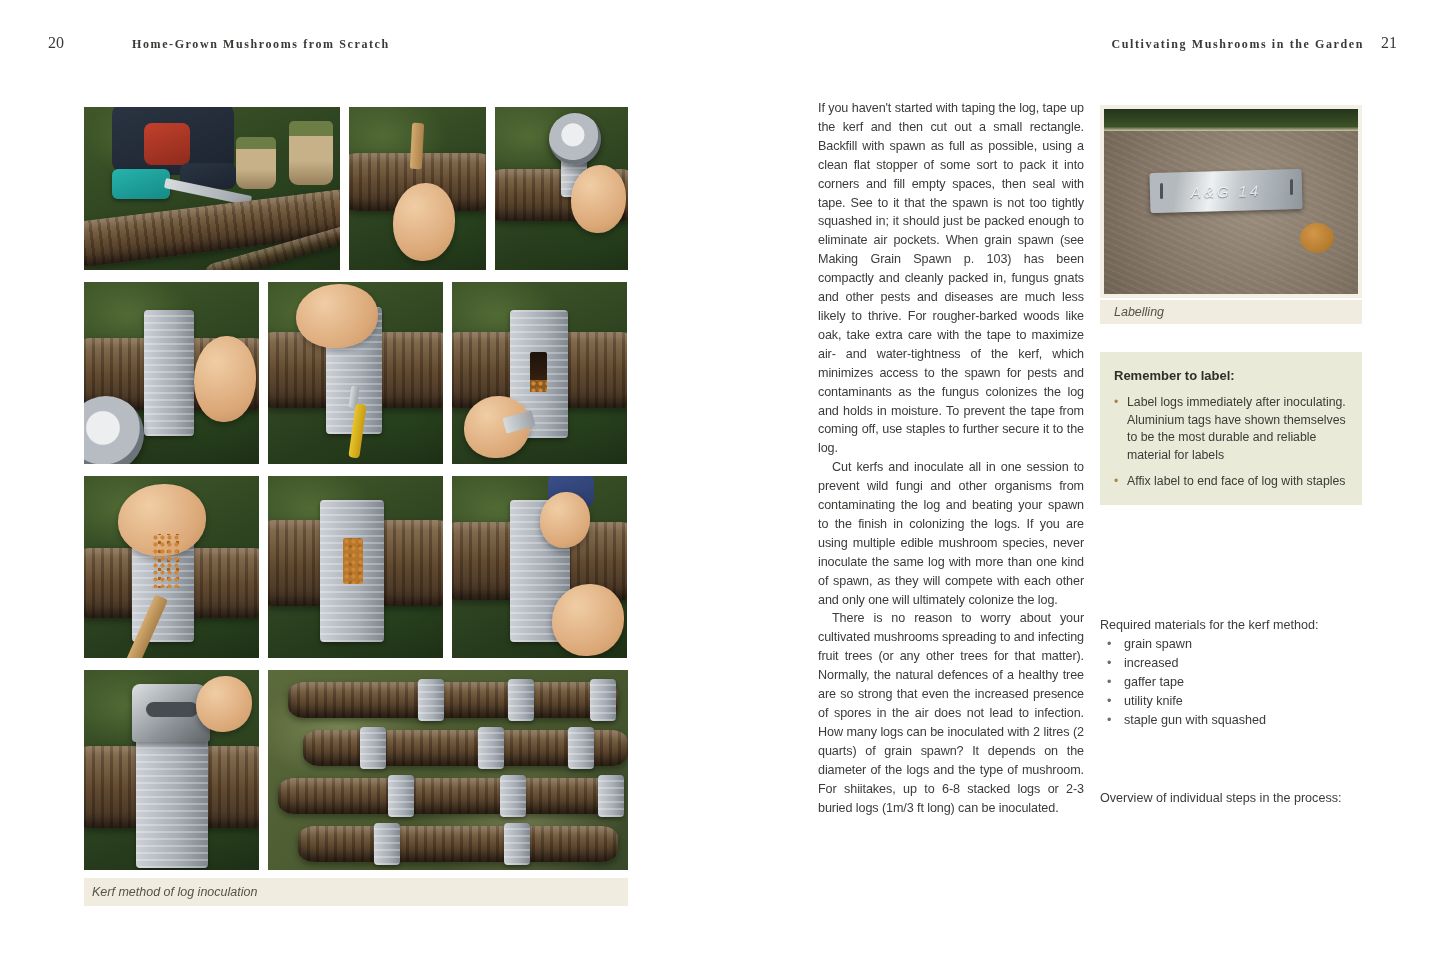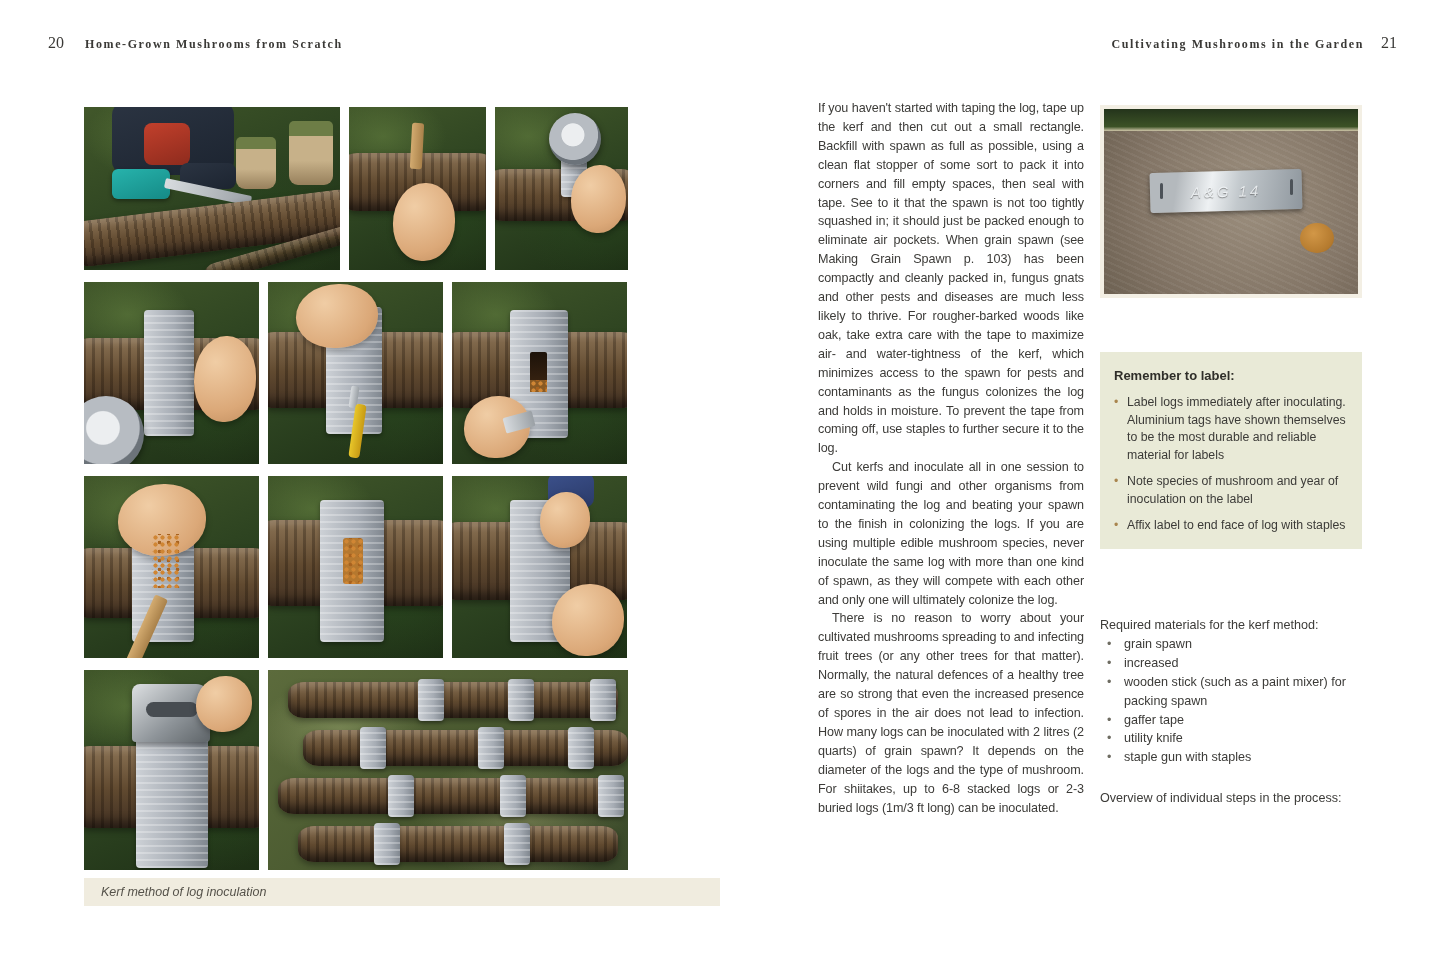--- a/index.html
+++ b/index.html
@@ -6,21 +6,21 @@
   html,body { background:#ffffff; }
   .book {
     position:relative; width:1445px; height:964px; background:#ffffff;
     font-family:"Liberation Sans", sans-serif; color:#3c3b38; overflow:hidden;
   }
   
   .runhead { position:absolute; top:34px; display:flex; align-items:baseline; }
   .runhead .pnum { font-family:"Liberation Serif", serif; font-size:16px; color:#3a3936; }
   .runhead .rtitle { font-family:"Liberation Serif", serif; font-weight:bold; font-size:12px;
                      letter-spacing:1.6px; color:#3a3936; }
-  .runhead-left  { left:48px; }
+  .runhead-left  { left:48px;gap:47px; }
   .runhead-left .rtitle { margin-left:21px; }
   .runhead-right { right:48px; }
   .runhead-right .rtitle { margin-right:17px; }
 
   
   .grid { position:absolute; left:84px; top:107px; width:544px; display:flex; flex-direction:column; gap:12px; }
   .row { display:flex; gap:9px; }
   .ph { position:relative; overflow:hidden; flex:0 0 auto;
         background:
           radial-gradient(90px 60px at 25% 18%, rgba(110,140,70,.45), rgba(0,0,0,0) 70%),
@@ -214,58 +214,59 @@
         <span class="tape" style="left:120px;top:105px;width:26px;height:42px;"></span>
         <span class="tape" style="left:232px;top:105px;width:26px;height:42px;"></span>
         <span class="tape" style="left:330px;top:105px;width:26px;height:42px;"></span>
         <span class="log" style="left:30px;top:156px;width:320px;height:36px;"></span>
         <span class="tape" style="left:106px;top:153px;width:26px;height:42px;"></span>
         <span class="tape" style="left:236px;top:153px;width:26px;height:42px;"></span>
       </div>
     </div>
   </div>
 
-  <div class="caption-strip" style="left:84px;top:878px;width:636px;height:28px;padding-left:17px;">
+  <div class="caption-strip" style="left:84px;top:878px;width:544px;height:28px;padding-left:8px;">
     <span>Kerf method of log inoculation</span>
   </div>
 
   <div class="bodycol">
     <p>If you haven't started with taping the log, tape up the kerf and then cut out a small rectangle. Backfill with spawn as full as possible, using a clean flat stopper of some sort to pack it into corners and fill empty spaces, then seal with tape. See to it that the spawn is not too tightly squashed in; it should just be packed enough to eliminate air pockets. When grain spawn (see Making Grain Spawn p. 103) has been compactly and cleanly packed in, fungus gnats and other pests and diseases are much less likely to thrive. For rougher-barked woods like oak, take extra care with the tape to maximize air- and water-tightness of the kerf, which minimizes access to the spawn for pests and contaminants as the fungus colonizes the log and holds in moisture. To prevent the tape from coming off, use staples to further secure it to the log.</p>
     <p>Cut kerfs and inoculate all in one session to prevent wild fungi and other organisms from contaminating the log and beating your spawn to the finish in colonizing the logs. If you are using multiple edible mushroom species, never inoculate the same log with more than one kind of spawn, as they will compete with each other and only one will ultimately colonize the log.</p>
     <p>There is no reason to worry about your cultivated mushrooms spreading to and infecting fruit trees (or any other trees for that matter). Normally, the natural defences of a healthy tree are so strong that even the increased presence of spores in the air does not lead to infection. How many logs can be inoculated with 2 litres (2 quarts) of grain spawn? It depends on the diameter of the logs and the type of mushroom. For shiitakes, up to 6-8 stacked logs or 2-3 buried logs (1m/3 ft long) can be inoculated.</p>
   </div>
 
   <div class="sidephoto">
     <span class="stumpface"></span>
     <span class="sp-top"></span>
     <span class="altag" style="left:46px;top:62px;width:152px;height:40px;">
       <span>A&amp;G 14</span>
     </span>
     <span class="staplemark" style="left:56px;top:74px;"></span>
     <span class="staplemark" style="left:186px;top:70px;"></span>
     <span class="knot" style="left:196px;top:114px;width:34px;height:30px;"></span>
   </div>
 
+  <div class="caption-strip" style="left:1100px;top:300px;width:262px;height:24px;padding-left:14px;">
+    <span>Labelling</span>
+  </div>
 
   <div class="infobox">
     <div class="box-title">Remember to label:</div>
     <div class="box-item">Label logs immediately after inoculating. Aluminium tags have shown themselves to be the most durable and reliable material for labels</div>
-    <div class="box-item">Note species of mushroom and year of inoculation on the label</div>
     <div class="box-item">Affix label to end face of log with staples</div>
   </div>
 
   <div class="sideblock" style="top:616px;">
     <div class="side-heading">Required materials for the kerf method:</div>
     <ul class="side-list">
       <li>grain spawn</li>
       <li>increased</li>
-      <li>wooden stick (such as a paint mixer) for packing spawn</li>
       <li>gaffer tape</li>
       <li>utility knife</li>
-      <li>staple gun with staples</li>
+      <li>staple gun with squashed</li>
     </ul>
   </div>
 
   <div class="sideblock" style="top:789px;">
     <div class="side-heading">Overview of individual steps in the process:</div>
   </div>
 
 </div>
 
 </body></html>

